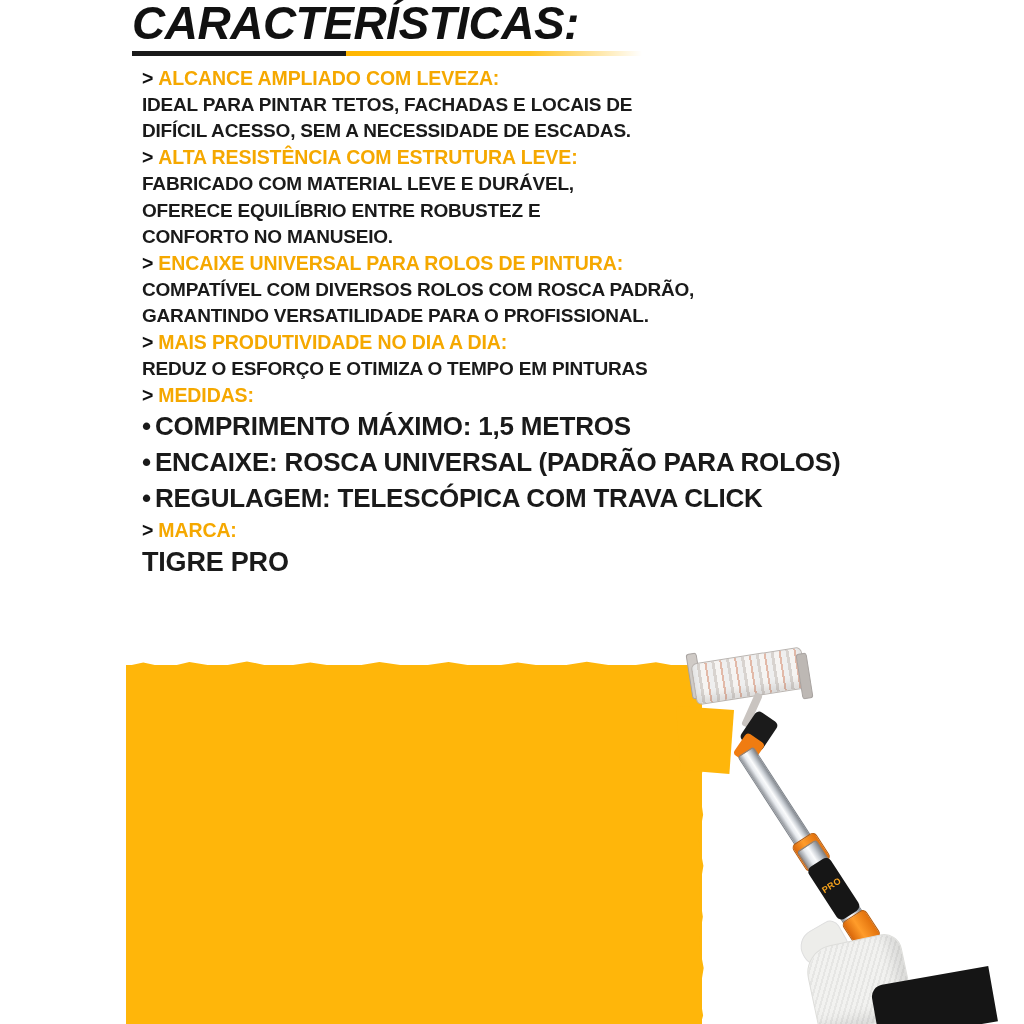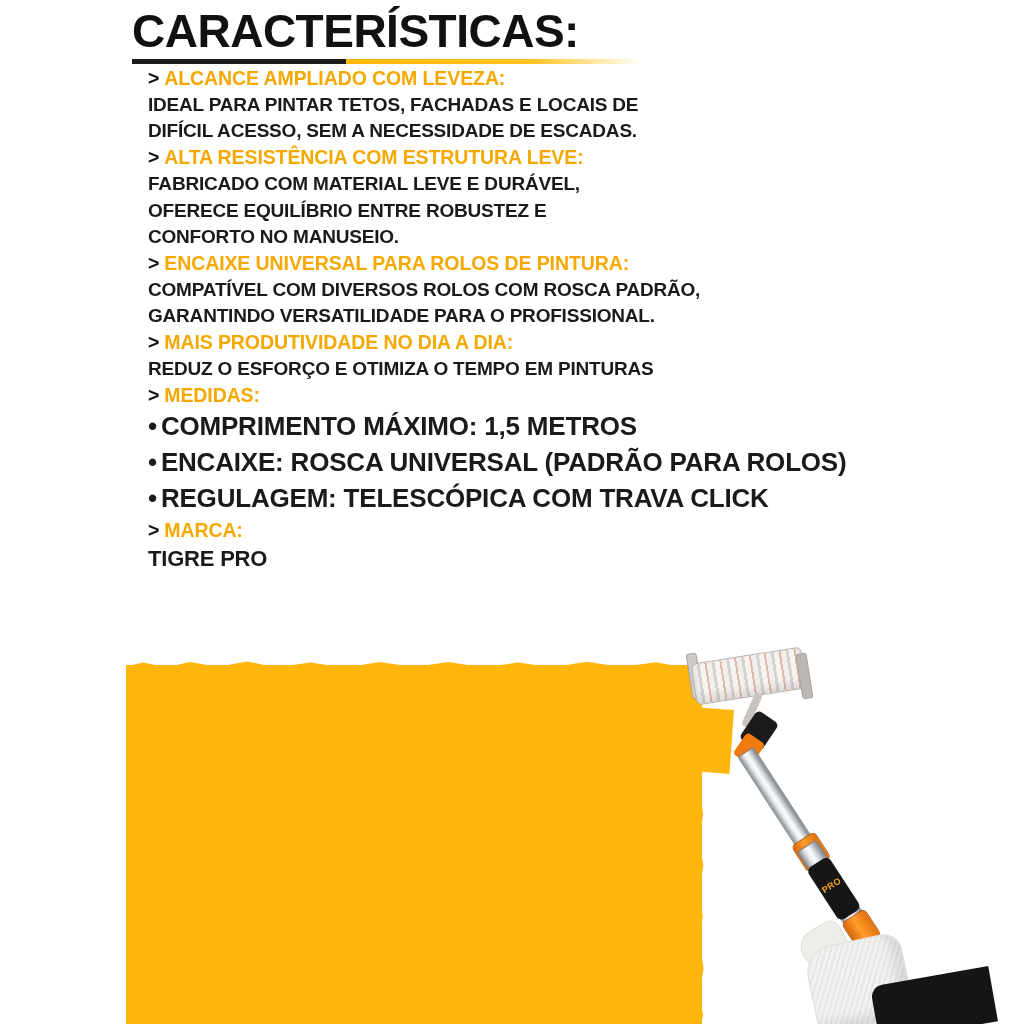--- a/index.html
+++ b/index.html
@@ -18,43 +18,44 @@
     position: relative;
     width: 1024px;
     height: 1024px;
     overflow: hidden;
   }
 
   
   .heading-wrap {
     position: absolute;
     left: 132px;
-    top: 8px;
+    top: 0;
     width: 800px;
+    font-style: italic;
   }
   .heading {
     font-size: 46px;
     font-weight: 700;
     letter-spacing: -0.5px;
     color: #111111;
     line-height: 1.02;
     text-transform: uppercase;
     font-family: "Liberation Sans", sans-serif;
   }
   .heading-rule {
     margin-top: 4px;
     width: 510px;
     height: 5px;
     background: linear-gradient(to right, #1a1a1a 0%, #1a1a1a 42%, #ffb600 42%, #ffc21f 78%, #ffffff 100%);
   }
 
   
   .content {
     position: absolute;
-    left: 148px;
+    left: 142px;
     top: 66px;
     width: 780px;
   }
   .block {
     margin-bottom: 1px;
   }
   .block-title {
     color: #f5a800;
     font-weight: 700;
     font-size: 19.5px;
@@ -85,21 +86,21 @@
     letter-spacing: -0.2px;
     text-transform: uppercase;
     white-space: nowrap;
   }
   .bullet-line .dot {
     margin-right: 4px;
   }
   .brand-line {
     color: #1a1a1a;
     font-weight: 700;
-    font-size: 22px;
+    font-size: 27px;
     line-height: 1.38;
     letter-spacing: -0.2px;
     text-transform: uppercase;
   }
 
   
   .photo {
     position: absolute;
     left: 0;
     top: 640px;

